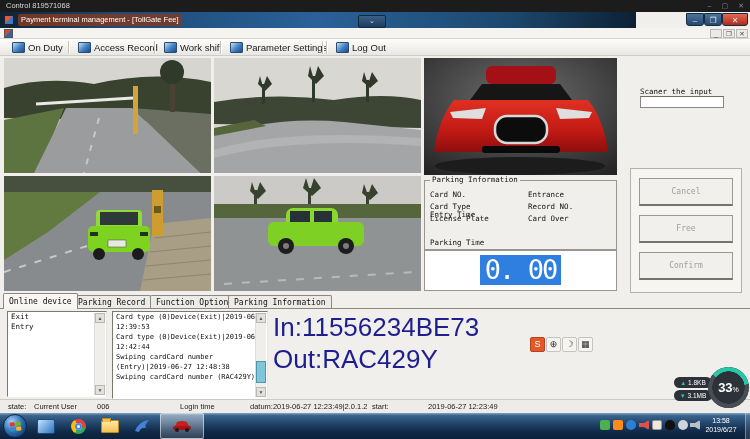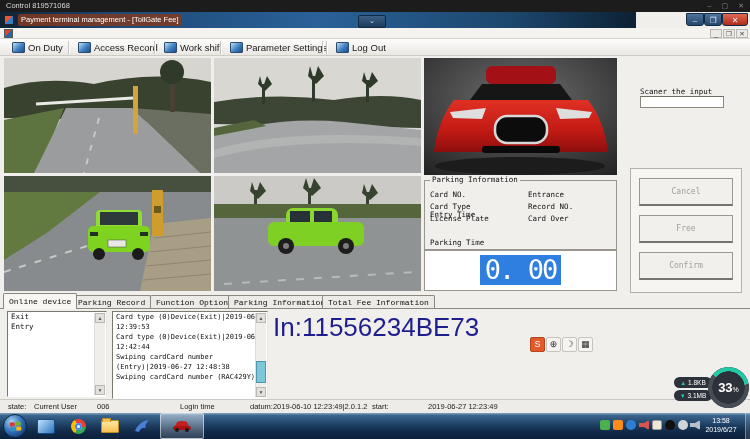--- a/index.html
+++ b/index.html
@@ -48,21 +48,21 @@
   #feebox{left:424px;top:250px;width:193px;height:41px;background:#fff;border:1px solid #98968f;box-sizing:border-box;text-align:center;}
   #feeamount{display:inline-block;margin-top:4px;background:#2e7fe0;color:#fff;
     font-size:27px;letter-spacing:-2px;padding:0 5px;line-height:30px;}
   #actionpanel{left:630px;top:168px;width:112px;height:125px;background:#f6f5f2;border:1px solid #b3b1ab;box-sizing:border-box;padding-left:31px;}
   .actbtn{left:8px;width:94px;height:28px;background:#f1f0ed;border:1px solid #9a9893;
     border-bottom:2px solid #75736d;box-sizing:border-box;color:#a09e99;font-size:8px;
     text-align:center;line-height:26px;}
   
   #tabstrip{left:0;top:293px;width:750px;height:16px;}
   .tab{top:2px;height:13px;background:#edebe7;border:1px solid #8a887f;border-bottom:none;
-    border-radius:2px 2px 0 0;font-size:8px;line-height:13px;padding:0 5px;color:#111;box-sizing:border-box;white-space:nowrap;font-family:Liberation Mono, monospace;}
+    border-radius:2px 2px 0 0;font-size:8px;line-height:13px;padding:0 5px;color:#111;box-sizing:border-box;white-space:nowrap;}
   .tab.active{top:0;height:16px;background:#f7f6f3;line-height:15px;z-index:3;}
   #tabline{left:0;top:308px;width:750px;height:1px;background:#8a887f;}
   
   .sunken{background:#fff;border:1px solid #7a786f;border-bottom-color:#fff;border-right-color:#e8e6e0;box-sizing:border-box;}
   #devlist{left:7px;top:311px;width:100px;height:86px;}
   .devitem{font-size:7.5px;line-height:9.5px;padding:0 3px;color:#111;}
   #logbox{left:112px;top:311px;width:156px;height:88px;overflow:hidden;}
   .logline{font-size:7px;line-height:10px;white-space:nowrap;color:#111;padding-left:3px;overflow:hidden;}
   .vscroll{position:absolute;top:1px;bottom:1px;right:1px;width:10px;background:#efeeea;border-left:1px solid #ddd;}
   .varrow{position:absolute;left:0;width:10px;height:10px;background:#e3e1dc;border:1px solid #bab8b2;
@@ -308,21 +308,20 @@
     <div class="abs mono actbtn" style="top:9px">Cancel</div>
     <div class="abs mono actbtn" style="top:83px">Confirm</div>
     <div class="abs mono actbtn" style="top:46px">Free</div>
   </div>
 
   <div class="abs" id="tabstrip">
     <div class="abs mono tab active" style="left:3px">Online device</div>
     <div class="abs mono tab" style="left:72px">Parking Record</div>
     <div class="abs mono tab" style="left:150px">Function Option</div>
     <div class="abs mono tab" style="left:228px">Parking Information</div>
-    <div class="abs mono tab" style="left:322px">Total Fee Information</div>
   </div>
   <div class="abs" id="tabline"></div>
 
   <div class="abs sunken" id="devlist">
     <div class="mono devitem">Exit</div>
     <div class="mono devitem">Entry</div>
     <div class="vscroll">
       <div class="varrow" style="top:0">▲</div>
       <div class="varrow" style="bottom:0">▼</div>
     </div>
@@ -339,20 +338,21 @@
       <div class="mono logline">Swiping cardCard number (RAC429Y)</div>
     </div>
     <div class="vscroll">
       <div class="varrow" style="top:0">▲</div>
       <div class="vthumb" style="top:48px;height:22px"></div>
       <div class="varrow" style="bottom:0">▼</div>
     </div>
   </div>
 
   <div class="abs" id="plate-in" style="left:273px;top:312px">In:11556234BE73</div>
+  <div class="abs" id="plate-out" style="left:273px;top:344px">Out:RAC429Y</div>
 
   <div class="abs" id="imebar">
     <div class="imebtn" style="color:#fff;background:#e25a2b;border-color:#b4441d">S</div>
     <div class="imebtn">⊕</div>
     <div class="imebtn">☽</div>
     <div class="imebtn" style="color:#2b2b2b">▦</div>
   </div>
 
   <div class="abs netpill" style="top:377px">
     <span class="netarrow">▲</span>
@@ -364,21 +364,21 @@
   </div>
   <div class="abs" id="netcircle">
     <span id="netpct">33</span><span id="netpctunit">%</span>
   </div>
 
   <div class="abs" id="statusbar">
     <span class="stitem" style="left:8px">state:</span>
     <span class="stitem" style="left:34px">Current User</span>
     <span class="stitem" style="left:97px">006</span>
     <span class="stitem" style="left:180px">Login time</span>
-    <span class="stitem" style="left:250px">datum:2019-06-10 12:23:49|2.0.1.2</span>
+    <span class="stitem" style="left:250px">datum:2019-06-27 12:23:49|2.0.1.2</span>
     <span class="stitem" style="left:372px">start:</span>
     <span class="stitem" style="left:428px">2019-06-27 12:23:49</span>
   </div>
 
   <div class="abs" id="taskbar">
     <div class="abs" id="startorb">
       <div id="winflag">
         <div style="background:#db3939"></div>
           <div style="background:#77b229"></div>
         <div style="background:#2f8ecb"></div>

